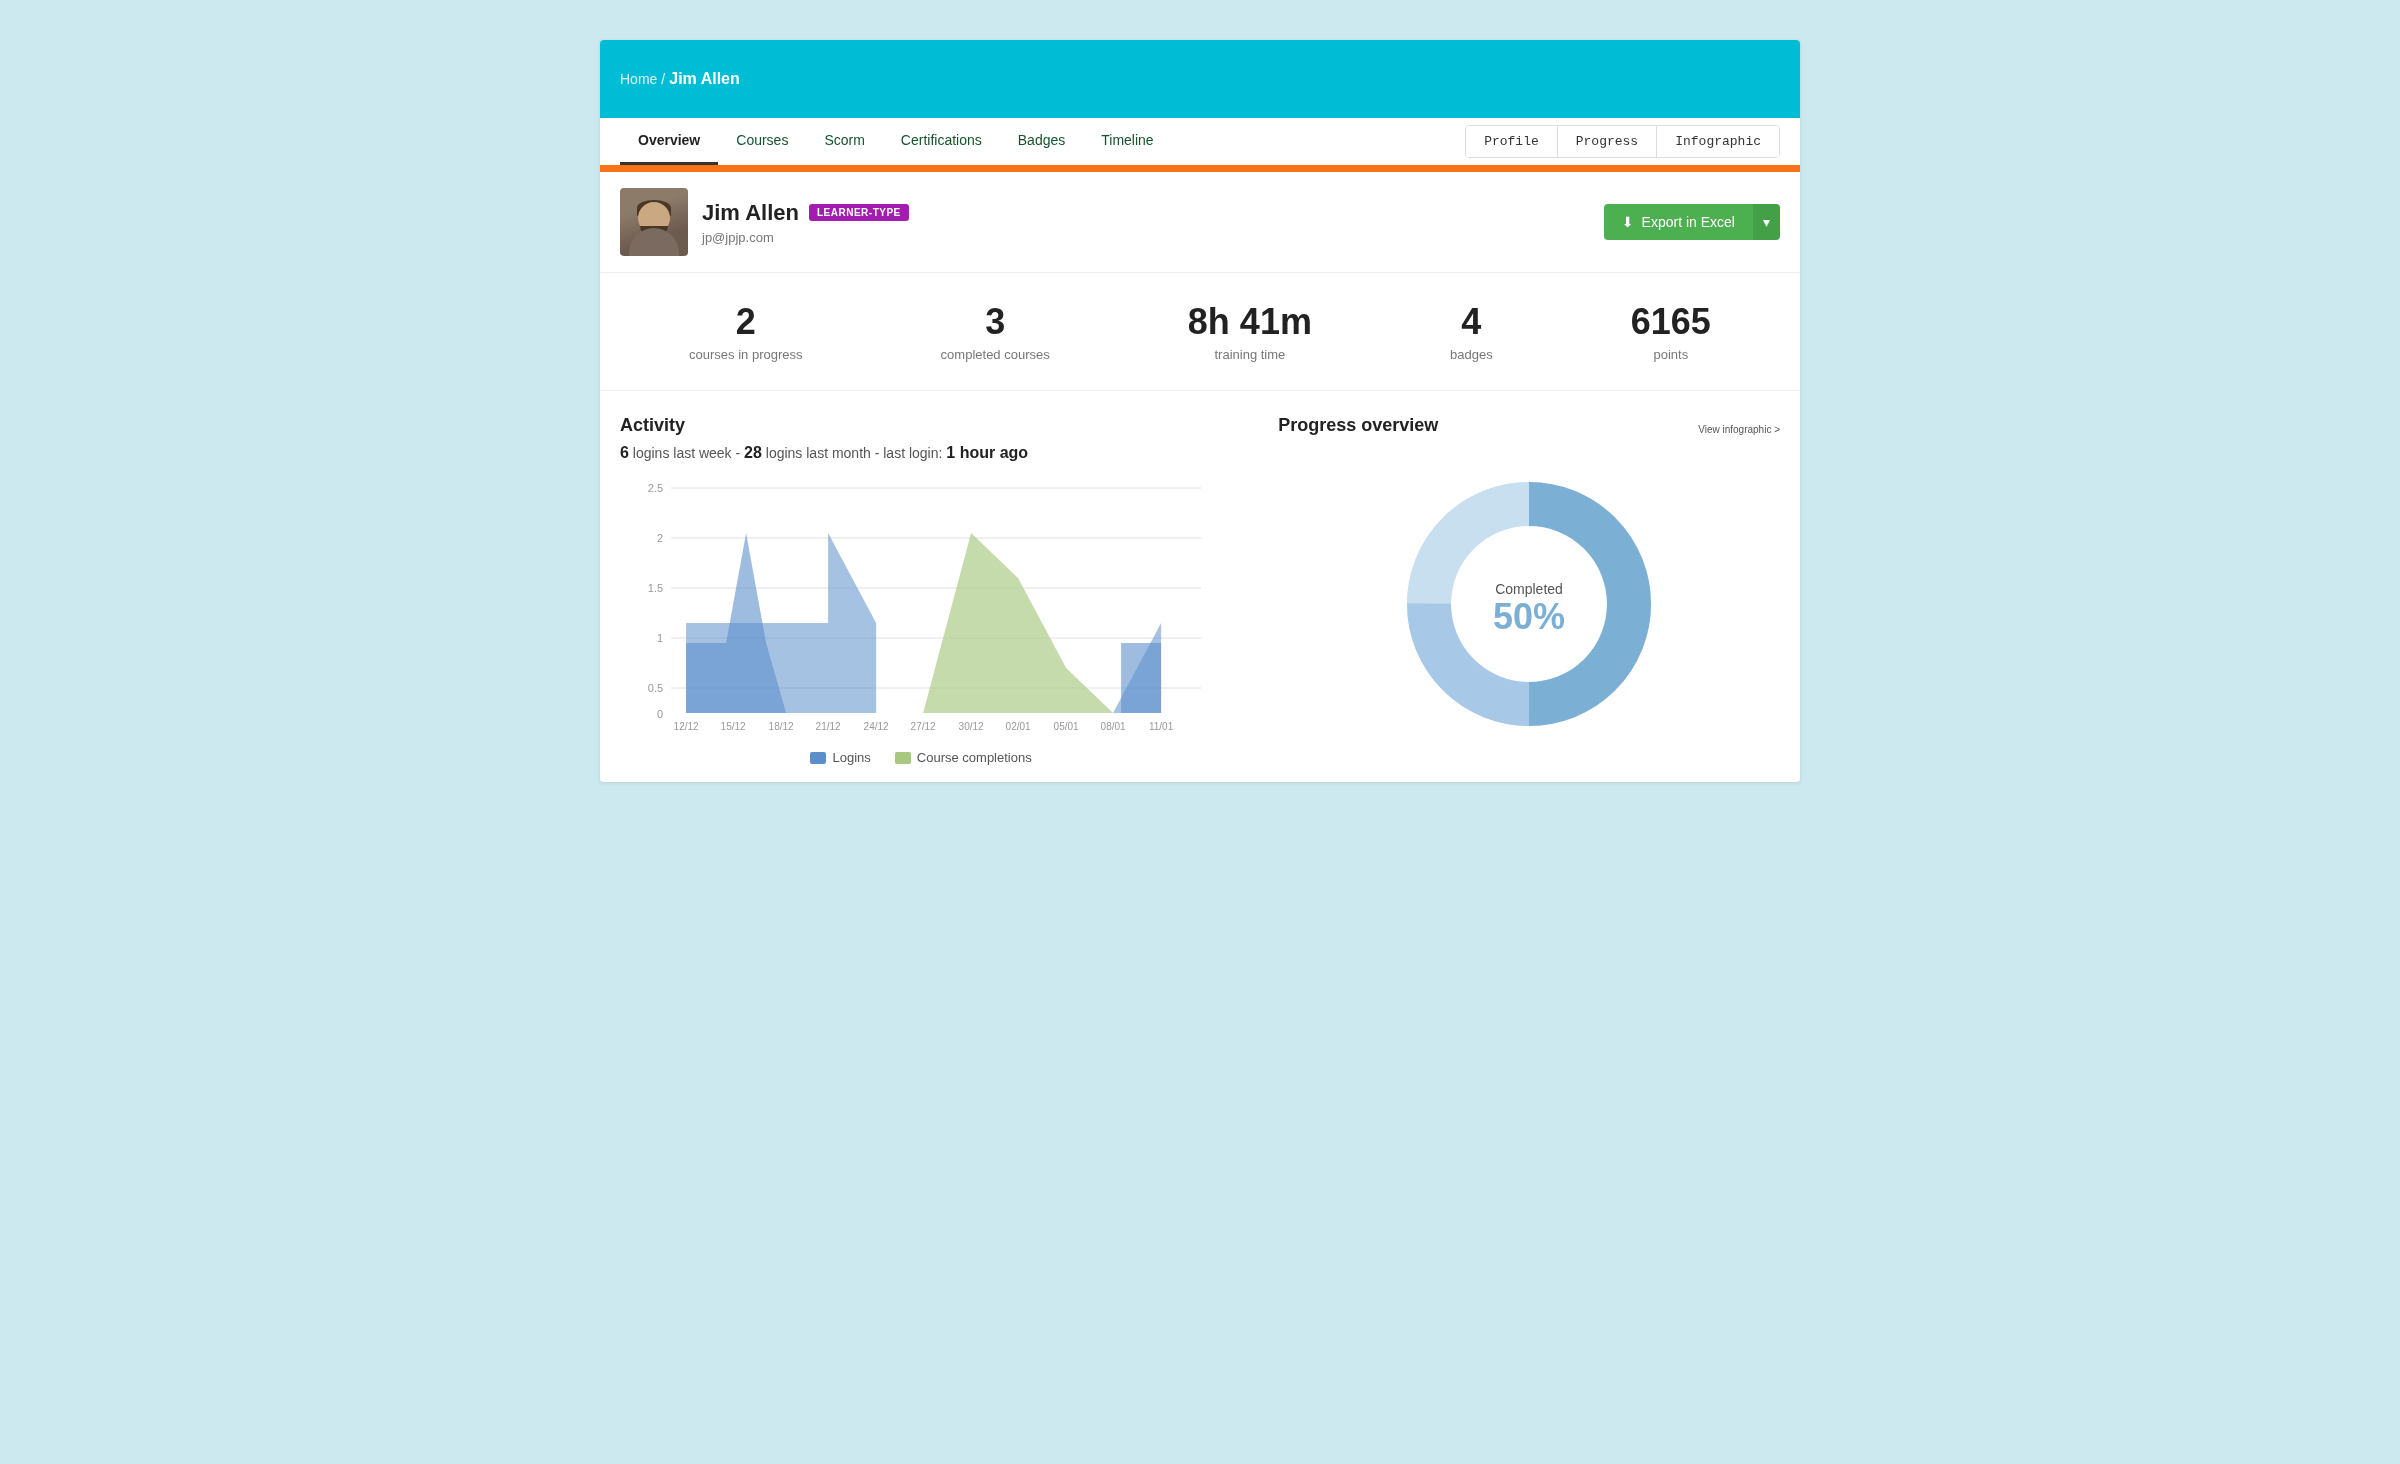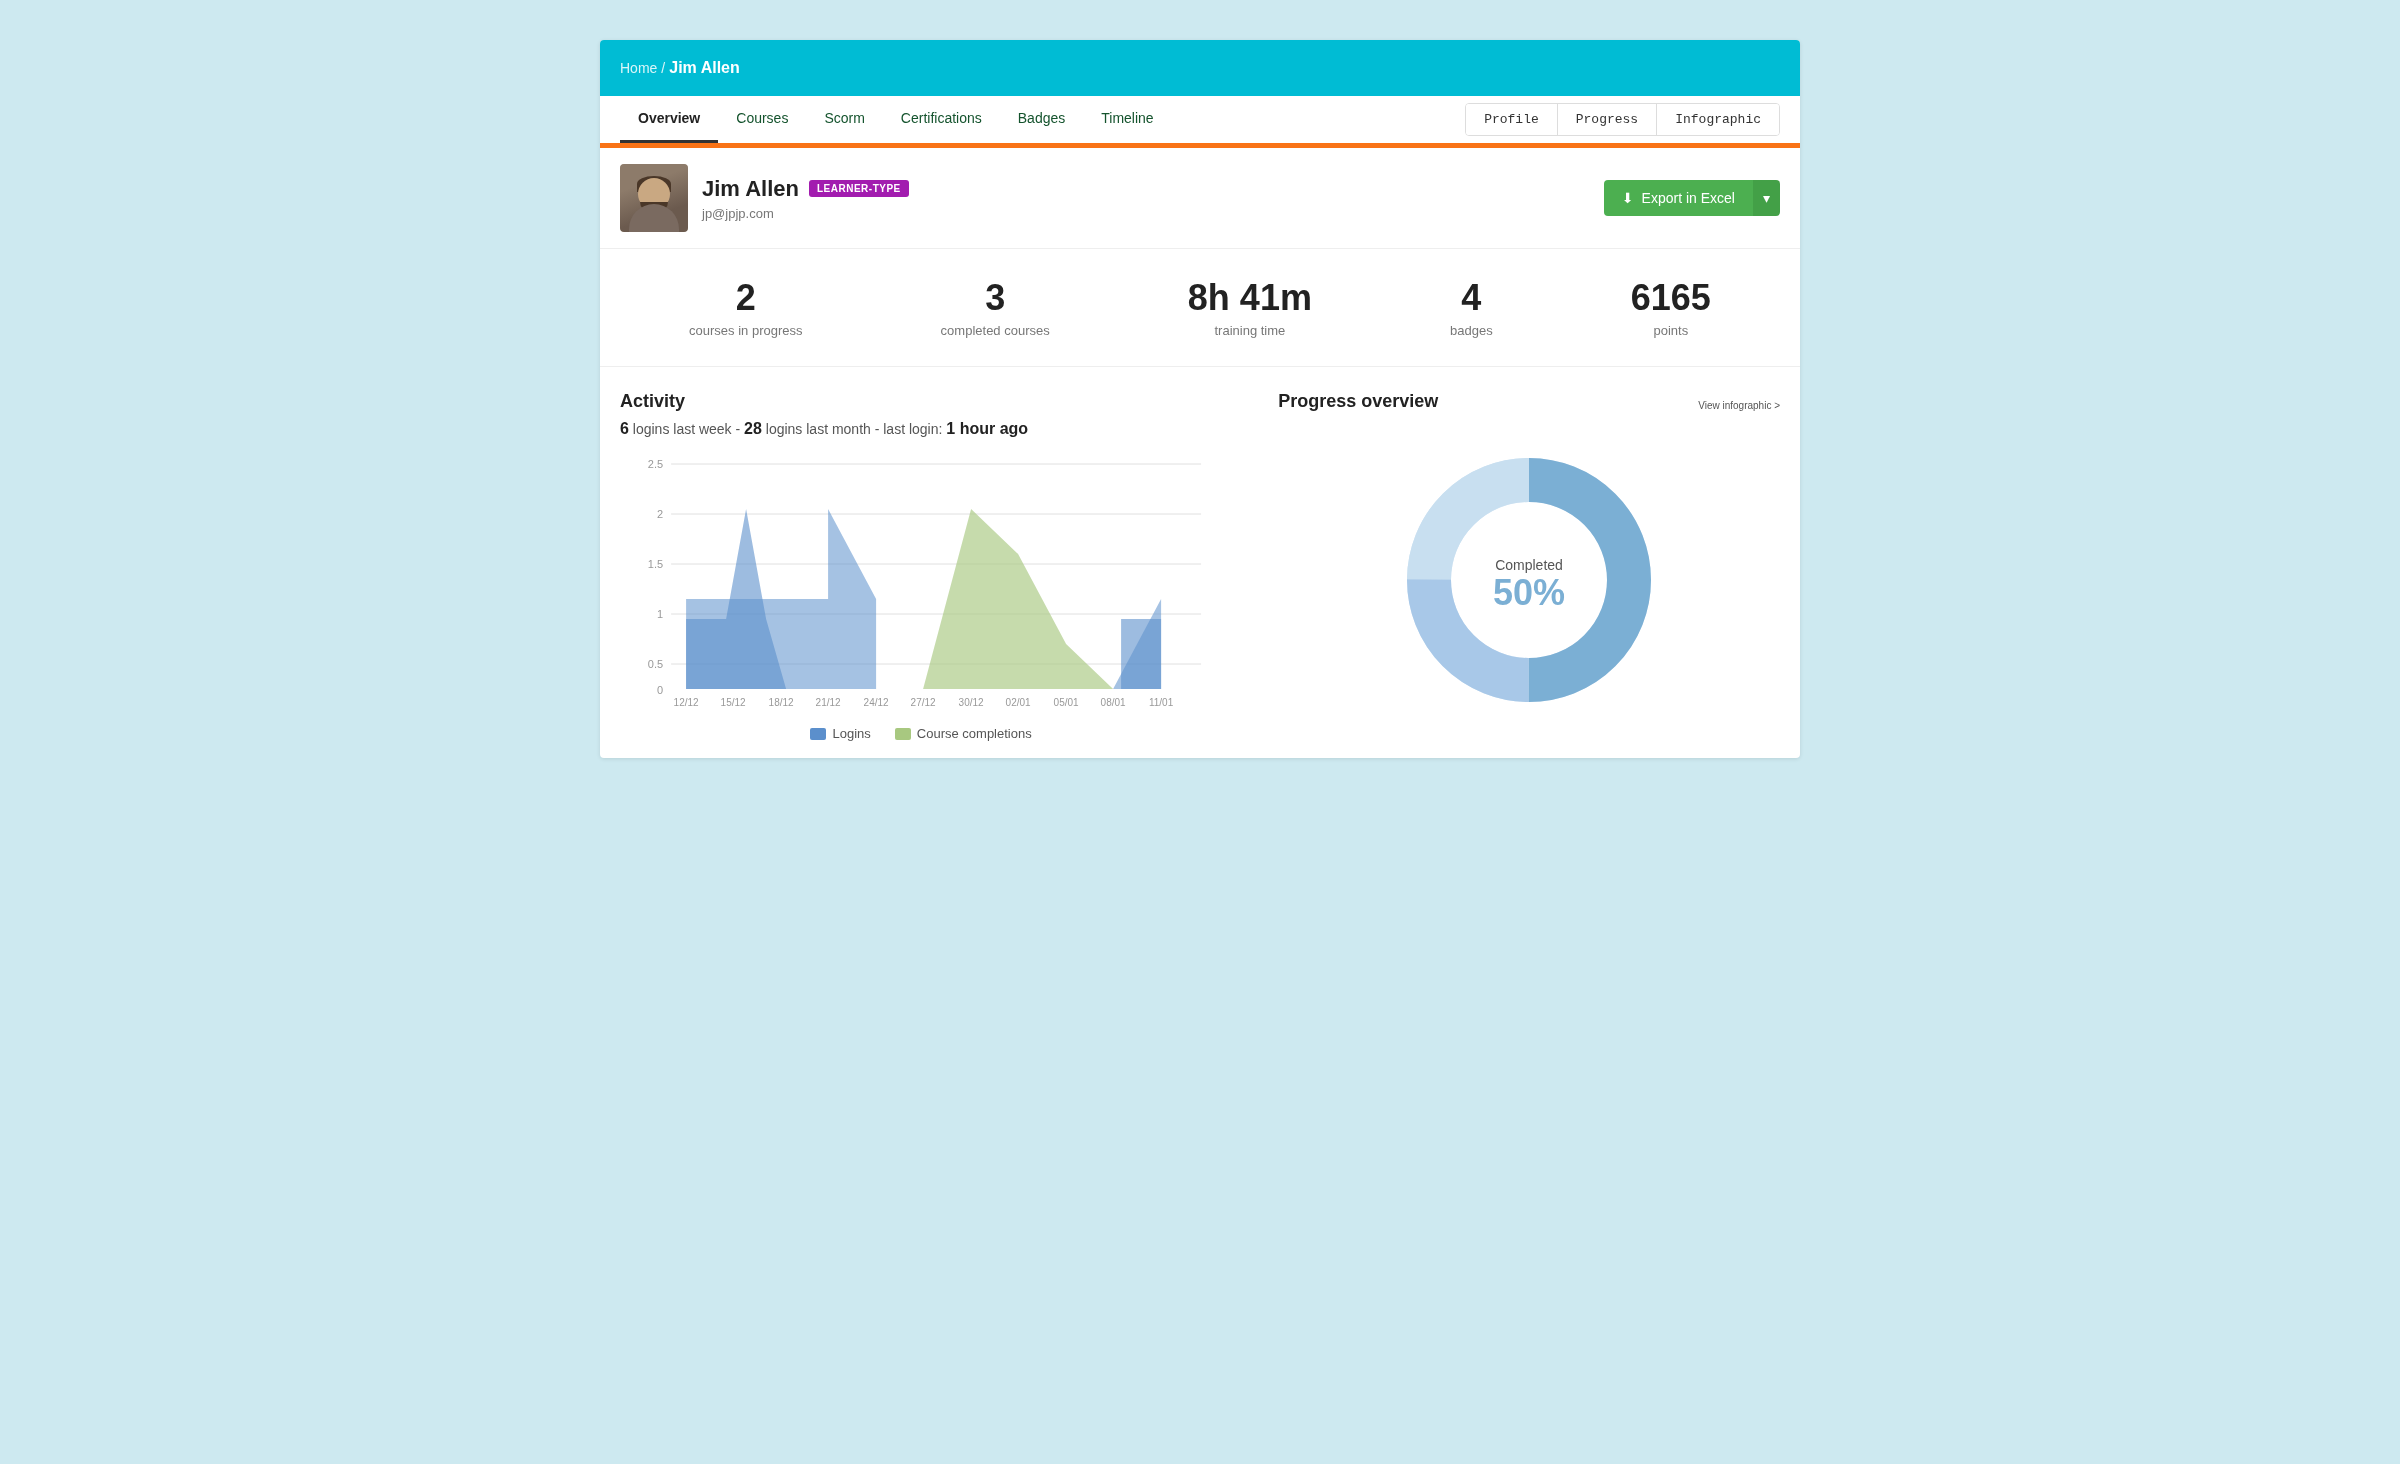--- a/index.html
+++ b/index.html
@@ -12,21 +12,21 @@
     .main-container {
       background: #fff;
       border-radius: 4px;
       overflow: hidden;
       box-shadow: 0 1px 4px rgba(0,0,0,0.1);
       max-width: 1200px;
       margin: 0 auto;
     }
     .top-bar {
       background: #00bcd4;
-      padding: 19px 20px;
+      padding: 30px 20px;
       display: flex;
       align-items: center;
     }
     .breadcrumb-home {
       color: #fff;
       font-size: 14px;
       opacity: 0.85;
     }
     .breadcrumb-sep {
       color: #fff;
@@ -34,21 +34,21 @@
       margin: 0 4px;
       opacity: 0.85;
     }
     .breadcrumb-current {
       color: #fff;
       font-size: 16px;
       font-weight: bold;
     }
     .nav-bar {
       background: #fff;
-      border-bottom: 5px solid #f97316;
+      border-bottom: 7px solid #f97316;
       display: flex;
       align-items: center;
       justify-content: space-between;
       padding: 0 20px;
     }
     .nav-tabs {
       display: flex;
       align-items: center;
       gap: 0;
     }

